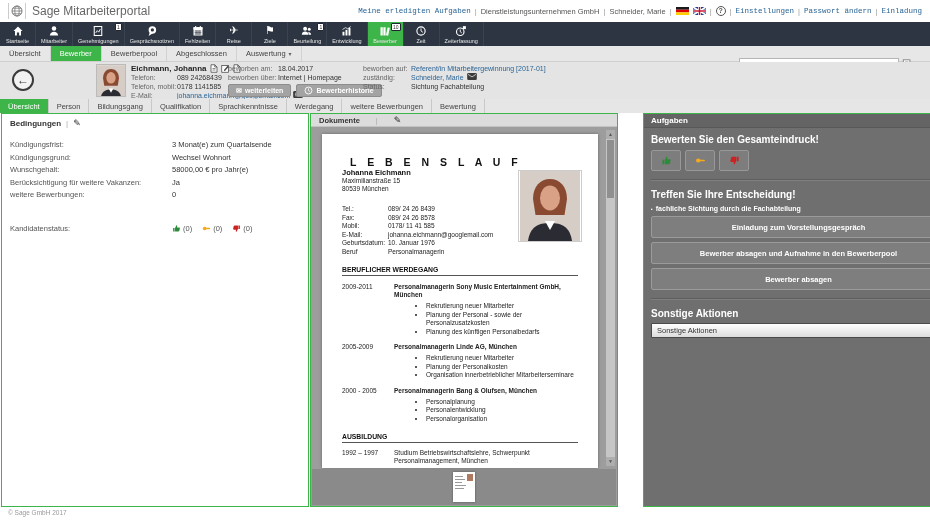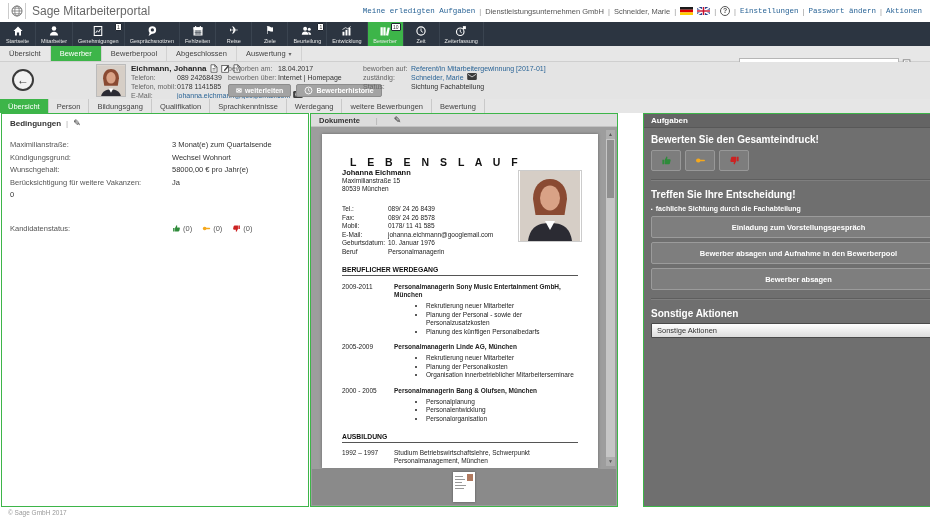--- a/index.html
+++ b/index.html
@@ -156,21 +156,21 @@
           <rect y="3.3" width="13" height="1.4" fill="#c8102e"></rect>
         </svg>
     </span>
     <span class="sep">|</span>
     <span class="help">?</span>
     <span class="sep">|</span>
     <a>Einstellungen</a>
       <span class="sep">|</span>
     <a>Passwort ändern</a>
       <span class="sep">|</span>
-    <a>Aktionen</a>
+    <a>Einladung</a>
   </div>
 </div>
 
 <div id="mainnav">
   <div class="nav-tab">
     <span class="nicon">
         <svg width="12" height="12" viewBox="0 0 16 16">
           <path d="M8 2l6 6h-2v6H9.5v-4h-3v4H4V8H2z" fill="#fff"></path>
         </svg>
       </span>
@@ -439,36 +439,37 @@
 </div>
 
 <div class="panel" id="panel-conditions">
   <div class="pheader">
     <span>Bedingungen</span>
     <span class="pipe">|</span>
     <span class="pencil">✎</span>
   </div>
   <div class="cond-rows">
     <div class="cond-row">
-        <span class="lb">Maximilianstraße:</span>
+        <span class="lb">Kündigungsfrist:</span>
         <span class="vl">3 Monat(e) zum Quartalsende</span>
       </div>
     <div class="cond-row">
         <span class="lb">Kündigungsgrund:</span>
         <span class="vl">Wechsel Wohnort</span>
       </div>
     <div class="cond-row">
         <span class="lb">Wunschgehalt:</span>
         <span class="vl">58000,00 € pro Jahr(e)</span>
       </div>
     <div class="cond-row">
         <span class="lb">Berücksichtigung für weitere Vakanzen:</span>
         <span class="vl">Ja</span>
       </div>
     <div class="cond-row">
+        <span class="lb">weitere Bewerbungen:</span>
         <span class="vl">0</span>
       </div>
     <div class="status-row">
       <span class="lb">Kandidatenstatus:</span>
       <span class="thumbset">
         <span class="thumbitem">
             <span>
               <svg width="9" height="9" viewBox="0 0 16 16">
                 <path d="M2 7h2.6v6.5H2zM5.4 13.2V7.3L8 2.2c.9 0 1.5.8 1.3 1.7L8.8 6h3.8c.9 0 1.6.9 1.4 1.8l-1 4.1c-.2.9-1 1.5-1.9 1.5H6.3z" fill="#2e8b3a"></path>
               </svg>

